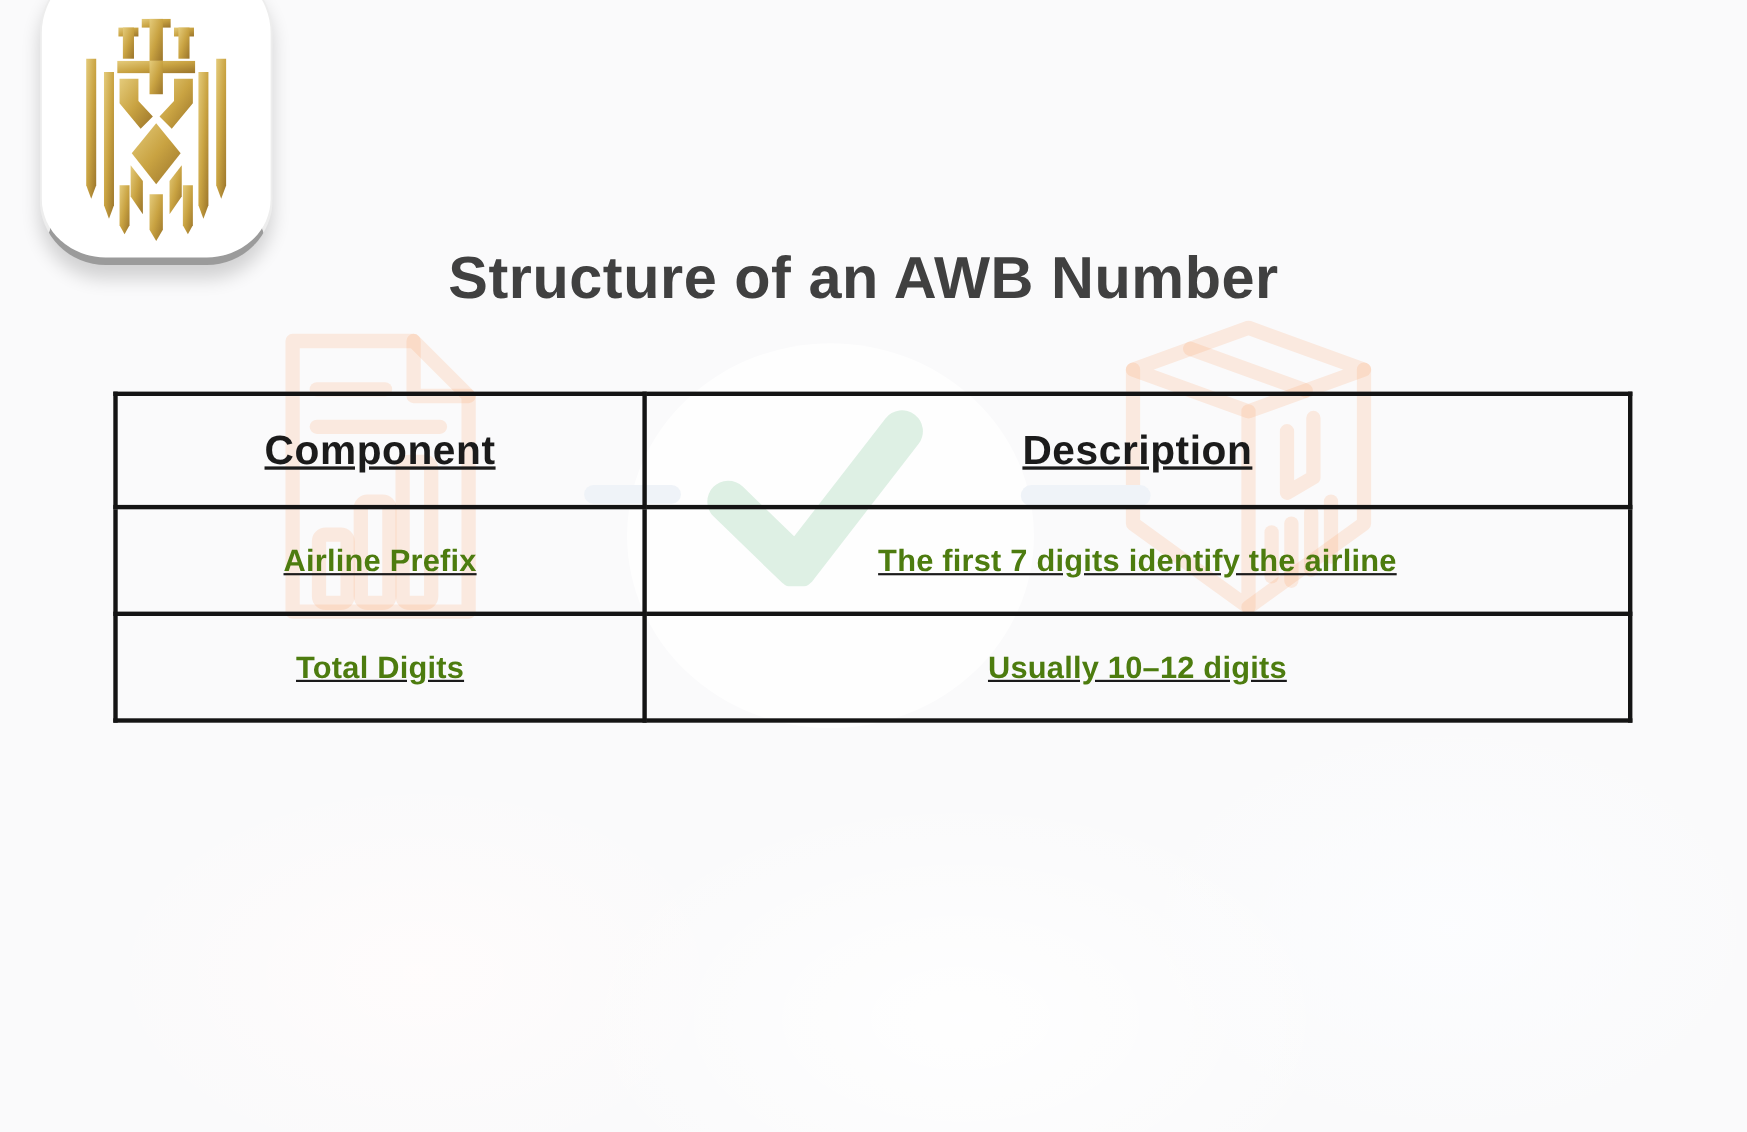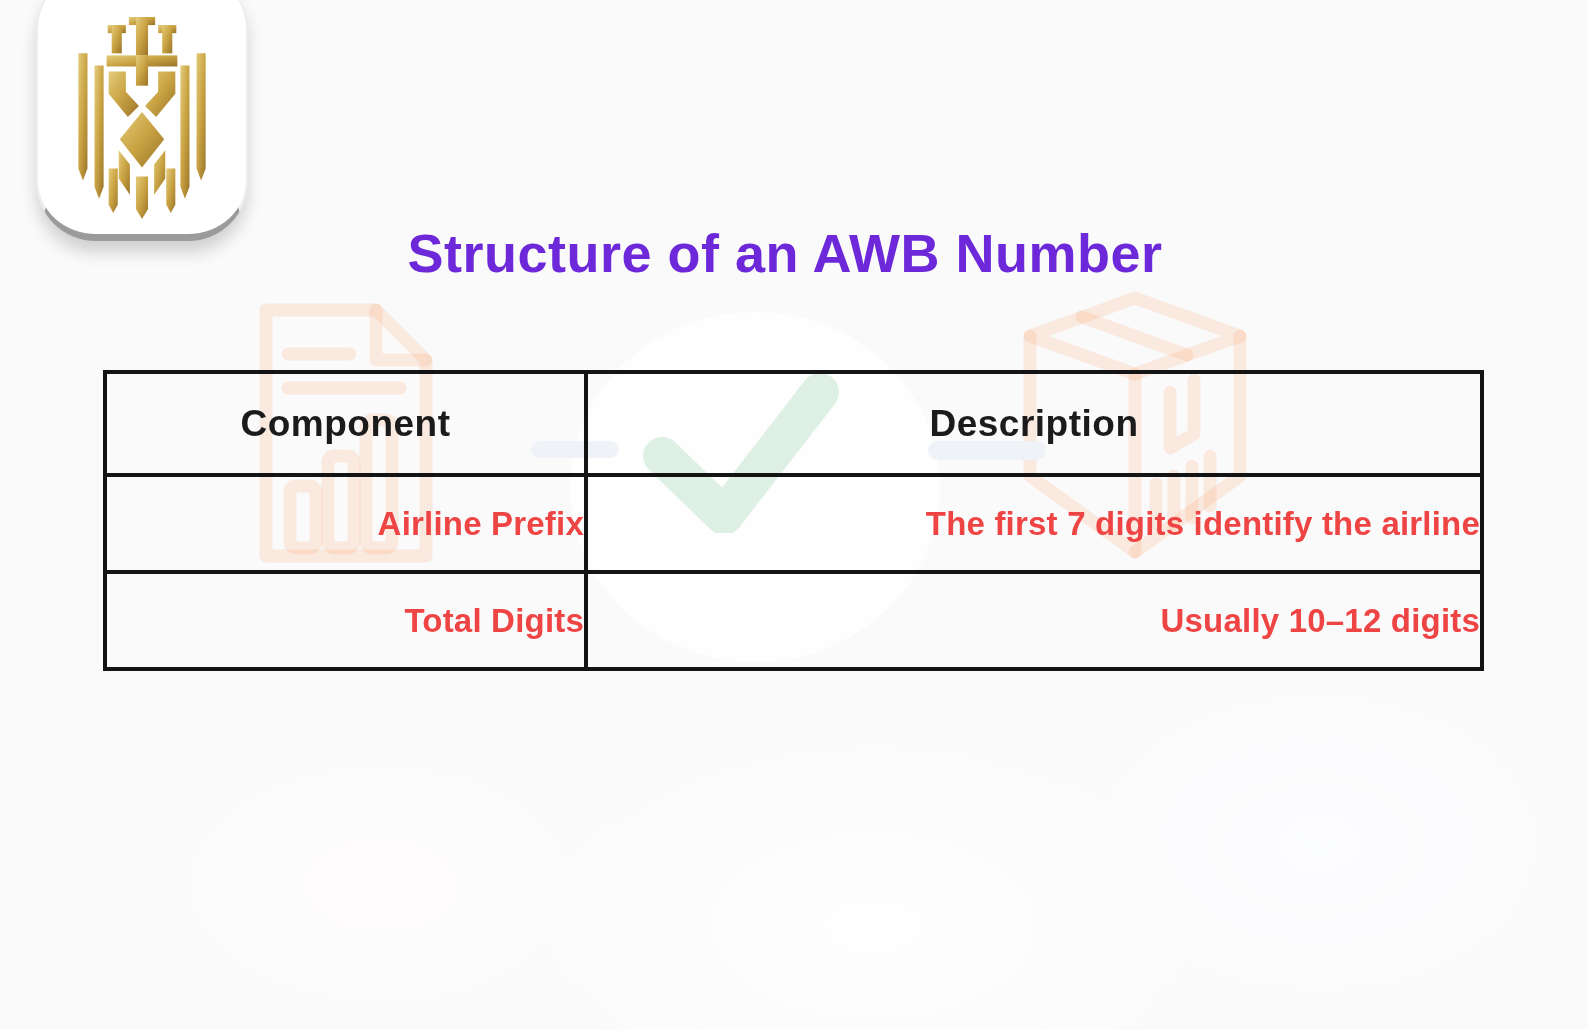--- a/index.html
+++ b/index.html
@@ -22,45 +22,46 @@
     border-left:2px solid #ededed;border-right:2px solid #ededed;
     box-shadow:0 12px 16px rgba(0,0,0,.16);
     display:flex;align-items:center;justify-content:center;
   }
   .logo-tile svg{margin-top:32px;}
 
   
   .page-title{
     position:absolute;top:222px;left:0;width:1570px;
     text-align:center;
-    font-size:54px;font-weight:800;letter-spacing:.5px;color:#6d28d9;
+    font-size:54px;font-weight:800;letter-spacing:.5px;color:#404040;
   }
 
   
   .bg-art{position:absolute;pointer-events:none;}
   .bg-circle{
     left:570px;top:312px;width:370px;height:350px;border-radius:50%;
     background:rgba(255,255,255,.75);
   }
   .bg-dash{border-radius:10px;background:#eff3f8;}
   .bg-dash.left{left:531px;top:441px;width:88px;height:17px;}
   .bg-dash.right{left:928px;top:441px;width:118px;height:19px;}
 
   
   table.awb{
-    position:absolute;left:103px;top:370px;width:1377px;
+    position:absolute;left:103px;top:356px;width:1377px;
     border-collapse:collapse;table-layout:fixed;
     background:transparent;
+    text-decoration:underline;
   }
   table.awb td,table.awb th{
     border:4px solid #141414;text-align:center;vertical-align:middle;
     background:transparent;padding:0;
   }
   table.awb th{height:99px;font-size:37px;font-weight:800;letter-spacing:.5px;}
-  table.awb td{height:93px;font-size:33px;font-weight:700;letter-spacing:.2px;color:#ef4444;text-align:right;}
+  table.awb td{height:93px;font-size:28px;font-weight:700;letter-spacing:.2px;color:#4d7c0f;}
   .col-component{width:481px;}
   .col-description{width:896px;}
 </style>
 </head>
 <body>
 
 <div class="bg-art bg-circle"></div>
 
 <svg class="bg-art" style="left:250px;top:300px;" width="192" height="266" viewBox="0 0 192 266">
   <g fill="none" stroke="rgba(255,138,66,0.15)" stroke-width="13" stroke-linejoin="round" stroke-linecap="round">

